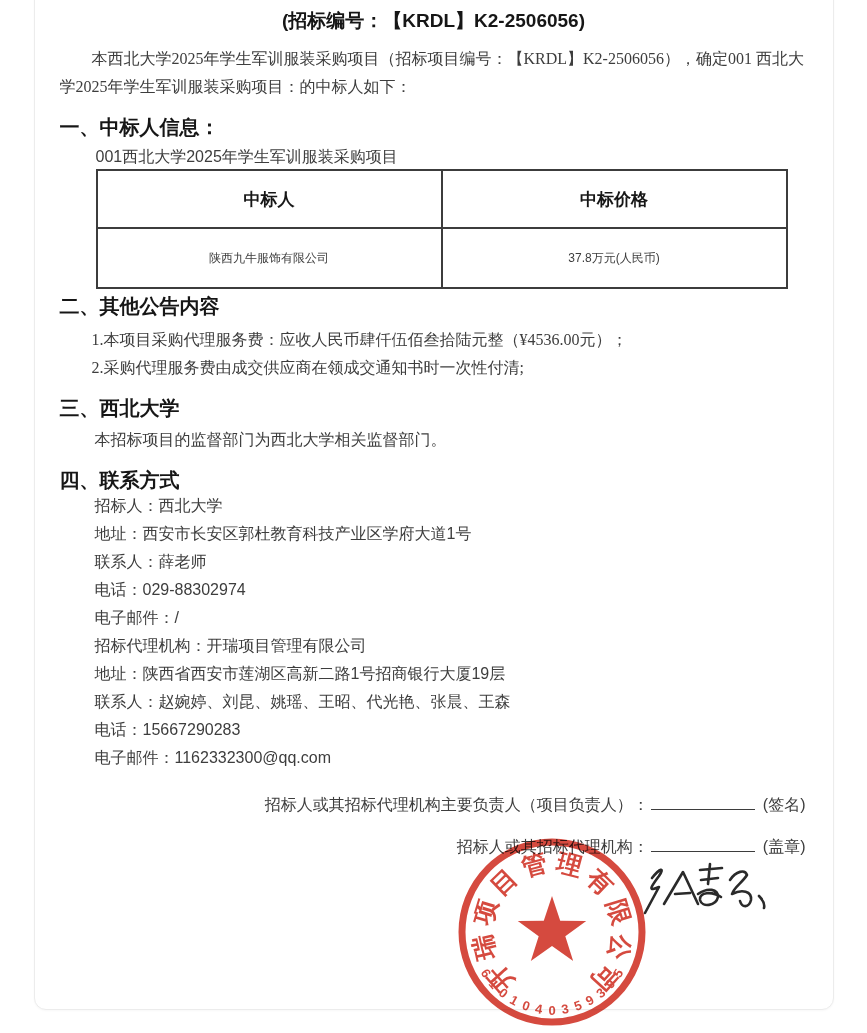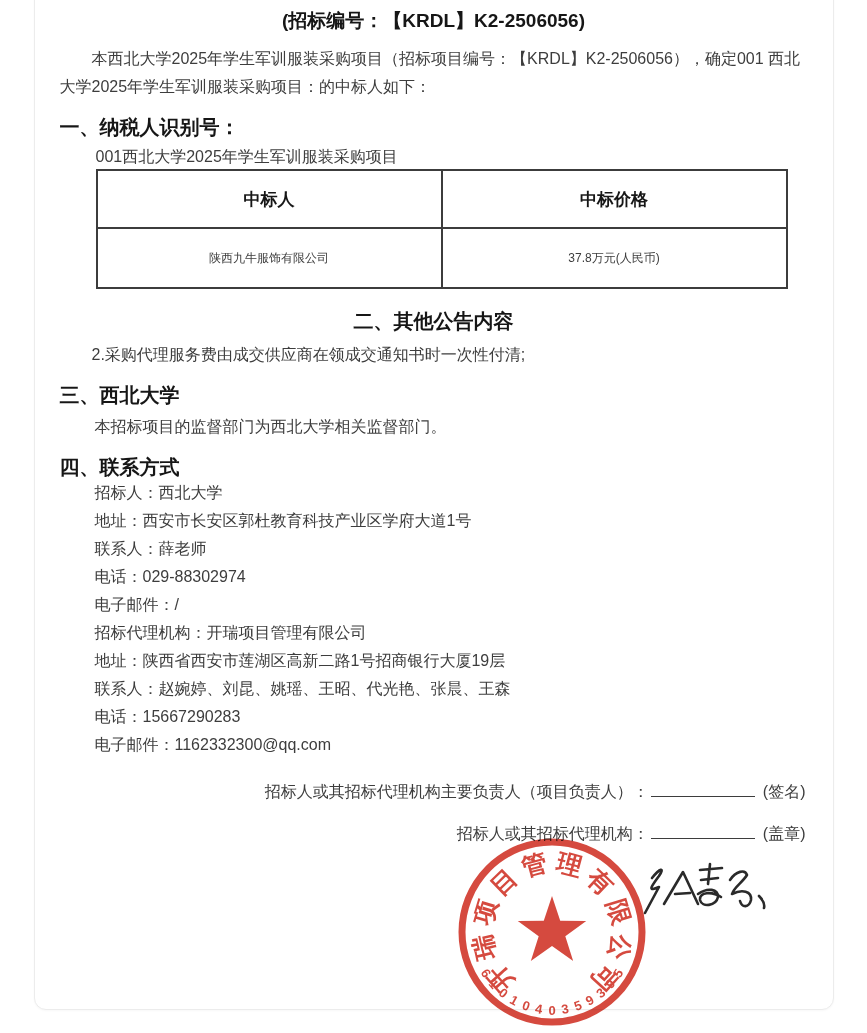--- a/index.html
+++ b/index.html
@@ -15,27 +15,27 @@
     margin:-22px auto 0;
     background:#fff;border:1px solid #ececec;border-radius:12px;
     padding:30px 25px 0 25px;
     box-shadow:0 1px 2px rgba(0,0,0,.03);
   }
   .doc-title{
     margin:0;font-size:19px;line-height:24px;font-weight:700;
     color:#161616;text-align:center;
   }
   .para{font-size:16px;line-height:28px;margin:0;}
-  .indent{text-indent:2em;}
+  .indent{text-indent:2em;font-family:Liberation Serif, serif;}
   .mt12{margin-top:12px;}
   .h2{
     margin:0;font-size:20px;line-height:24px;font-weight:700;color:#161616;
   }
   .h2.s1{margin-top:14px;}
-  .h2.s2{margin-top:20px;text-align:center;}
+  .h2.s2{margin-top:5px;}
   .h2.s3{margin-top:14px;}
   .h2.s4{margin-top:14px;}
   .sub-line{font-size:16px;line-height:20px;margin:8px 0 0;padding-left:36px;}
   table.award{
     border-collapse:collapse;margin:2px 0 0 36px;width:692px;table-layout:fixed;
   }
   table.award th,table.award td{
     border:2px solid #3c3c3c;text-align:center;vertical-align:middle;padding:0;
   }
   table.award th{height:56px;font-size:17px;font-weight:700;color:#161616;border-radius:19px;}
@@ -70,40 +70,41 @@
 </style>
 </head>
 <body>
 
 <div class="card">
 
   <h1 class="doc-title">(招标编号：【KRDL】K2-2506056)</h1>
 
   <p class="para indent mt12">本西北大学2025年学生军训服装采购项目（招标项目编号：【KRDL】K2-2506056），确定001 西北大学2025年学生军训服装采购项目：的中标人如下：</p>
 
-  <h2 class="h2 s1">一、纳税人识别号：</h2>
+  <h2 class="h2 s1">一、中标人信息：</h2>
   <div class="sub-line">001西北大学2025年学生军训服装采购项目</div>
 
   <table class="award">
     <thead>
       <tr>
         <th>中标人</th>
         <th>中标价格</th>
       </tr>
     </thead>
     <tbody>
       <tr>
         <td>陕西九牛服饰有限公司</td>
         <td>37.8万元(人民币)</td>
       </tr>
     </tbody>
   </table>
 
   <h2 class="h2 s2">二、其他公告内容</h2>
   <div class="items">
+    <p class="para indent">1.本项目采购代理服务费：应收人民币肆仟伍佰叁拾陆元整（¥4536.00元）；</p>
     <p class="para indent">2.采购代理服务费由成交供应商在领成交通知书时一次性付清;</p>
   </div>
 
   <h2 class="h2 s3">三、西北大学</h2>
   <p class="para body3 monitor">本招标项目的监督部门为西北大学相关监督部门。</p>
 
   <h2 class="h2 s4">四、联系方式</h2>
   <div class="contacts">
     <div class="contact-line">招标人：西北大学</div>
     <div class="contact-line">地址：西安市长安区郭杜教育科技产业区学府大道1号</div>

